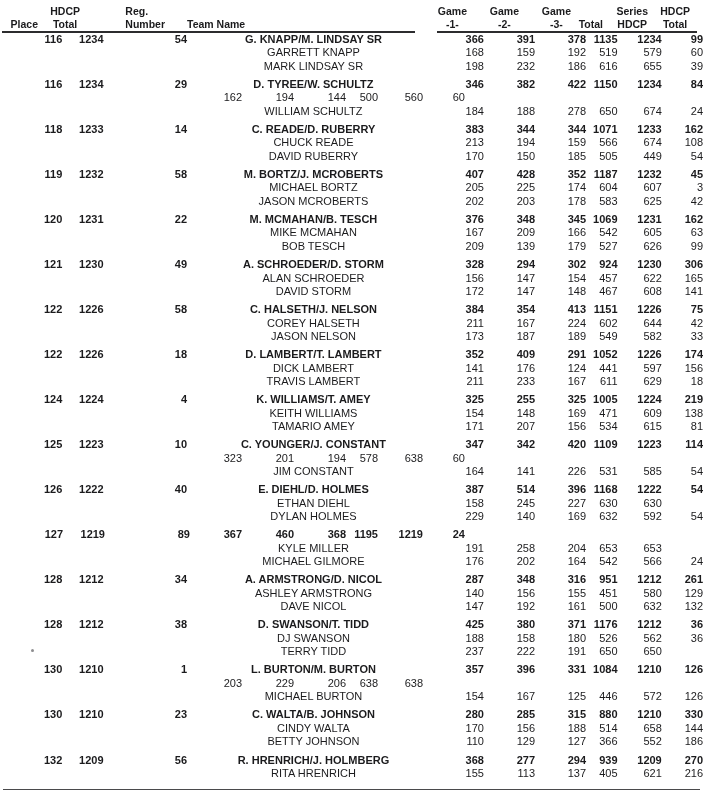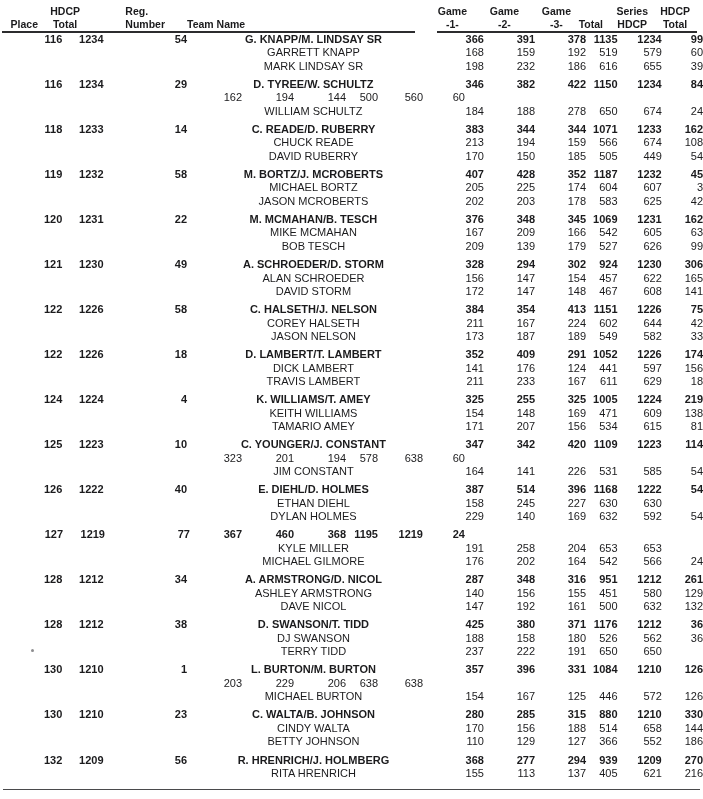--- a/index.html
+++ b/index.html
@@ -516,21 +516,21 @@
           <div class="cell c-g">169</div>
           <div class="cell c-total">632</div>
           <div class="cell c-sh">592</div>
           <div class="cell c-h2">54</div>
         </div>
       </div>
       <div class="block">
         <div class="row bold">
           <div class="cell c-place">127</div>
           <div class="cell c-ht">1219</div>
-          <div class="cell c-reg">77</div>
+          <div class="cell c-reg">89</div>
           <div class="cell c-g">367</div>
           <div class="cell c-g">460</div>
           <div class="cell c-g">368</div>
           <div class="cell c-total">1195</div>
           <div class="cell c-sh">1219</div>
           <div class="cell c-h2">24</div>
         </div>
         <div class="row">
           <div class="cell c-place"></div>
           <div class="cell c-ht"></div>

